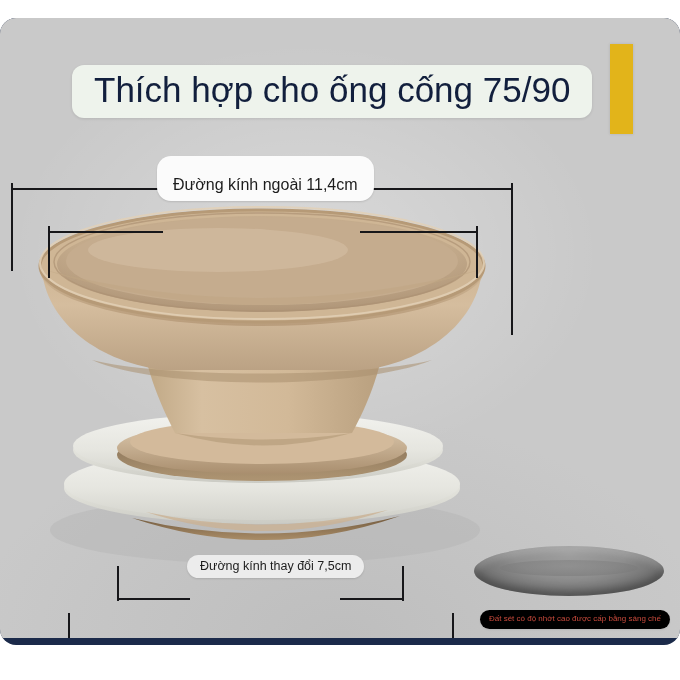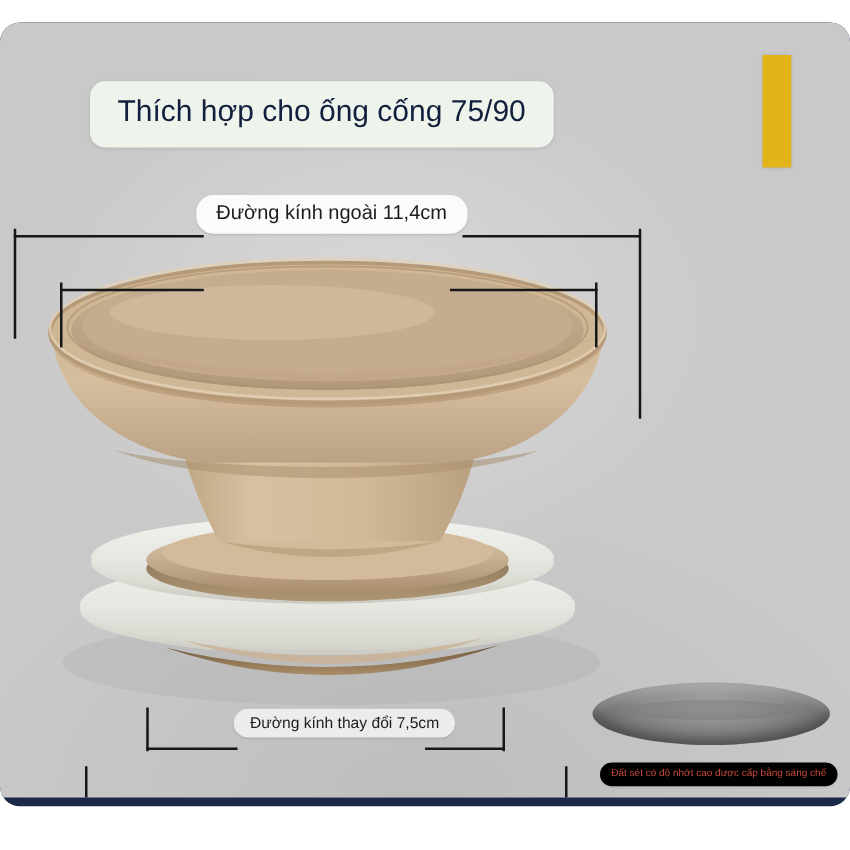--- a/index.html
+++ b/index.html
@@ -71,21 +71,21 @@
   #title-box {
     position: absolute;
     left: 72px;
     top: 47px;
     padding: 8px 22px 11px 22px;
     background: #eef3ec;
     border-radius: 12px;
     box-shadow: 0 1px 3px rgba(0,0,0,0.10);
   }
   #title-text {
-    font-size: 24px;
+    font-size: 35px;
     line-height: 34px;
     color: #121f3d;
     font-weight: 400;
     white-space: nowrap;
   }
 
   
   #product {
     position: absolute;
     left: 0;
@@ -111,21 +111,21 @@
   .pill {
     position: absolute;
     background: #f4f4f4;
     border-radius: 14px;
     box-shadow: 0 1px 2px rgba(0,0,0,0.12);
     white-space: nowrap;
     color: #1c1c1c;
     text-align: center;
   }
   .pill.white {
-    padding: 6px 16px 7px 16px;
+    padding: 20px 16px 7px 16px;
     font-size: 16px;
     background: #fbfbfb;
   }
   .pill.small {
     padding: 4px 13px 5px 13px;
     font-size: 12.5px;
     background: #ececec;
   }
 
   
@@ -290,21 +290,21 @@
       <div class="dim-v" style="left:402px; top:548px; height:35px;"></div>
       <div class="dim-h" style="left:117px; top:580px; width:73px;"></div>
       <div class="dim-h" style="left:340px; top:580px; width:64px;"></div>
 
       <div class="dim-v" style="left:68px; top:595px; height:32px;"></div>
       <div class="dim-v" style="left:452px; top:595px; height:32px;"></div>
 
       <div class="pill white" style="left:157px; top:138px;">Đường kính ngoài 11,4cm</div>
 
 
-      <div class="pill small" style="left:187px; top:549px;">Đường kính thay đổi 7,5cm</div>
+      <div class="pill small" style="left:187px; top:537px;">Đường kính thay đổi 7,5cm</div>
 
 
       <div id="title-box">
         <div id="title-text">Thích hợp cho ống cống 75/90</div>
       </div>
 
       <div id="seal-wrap">
         <div id="seal">
           <div id="seal-hole"></div>
         </div>

